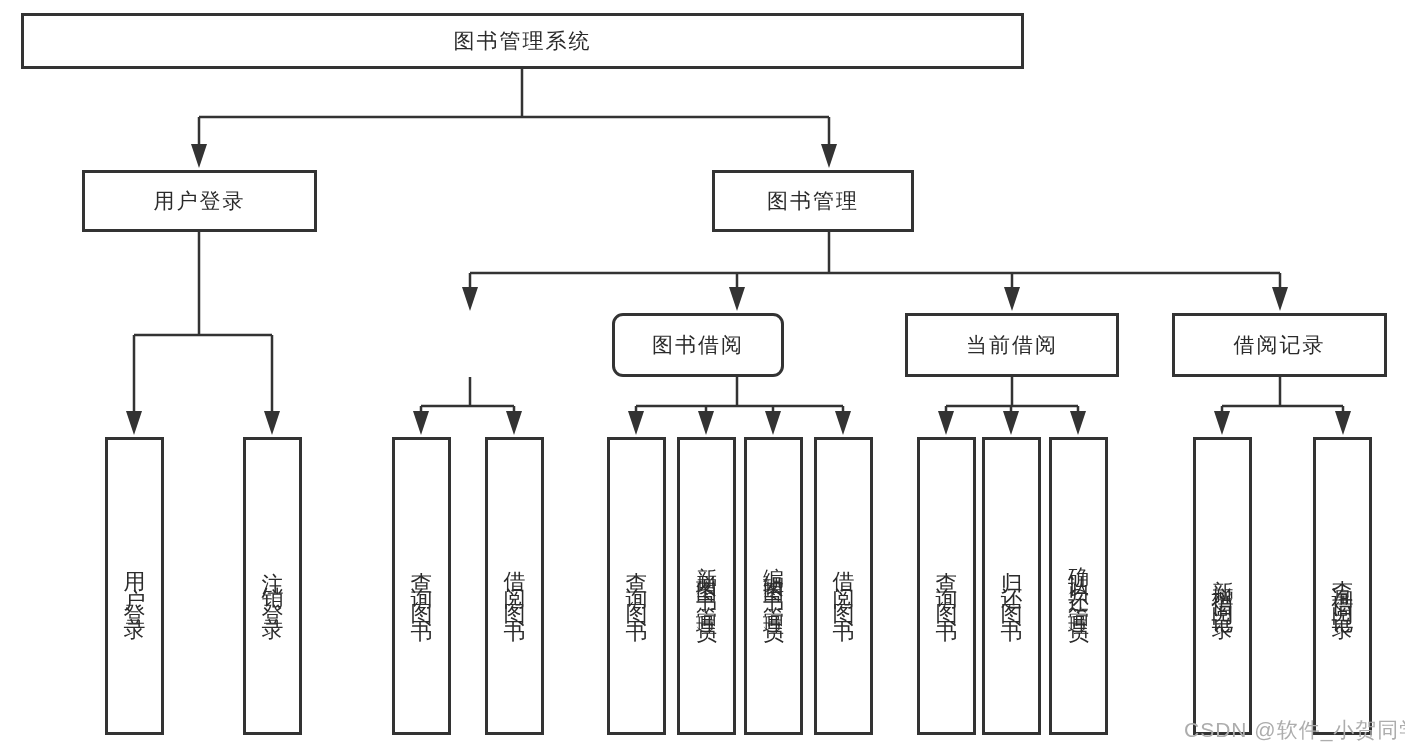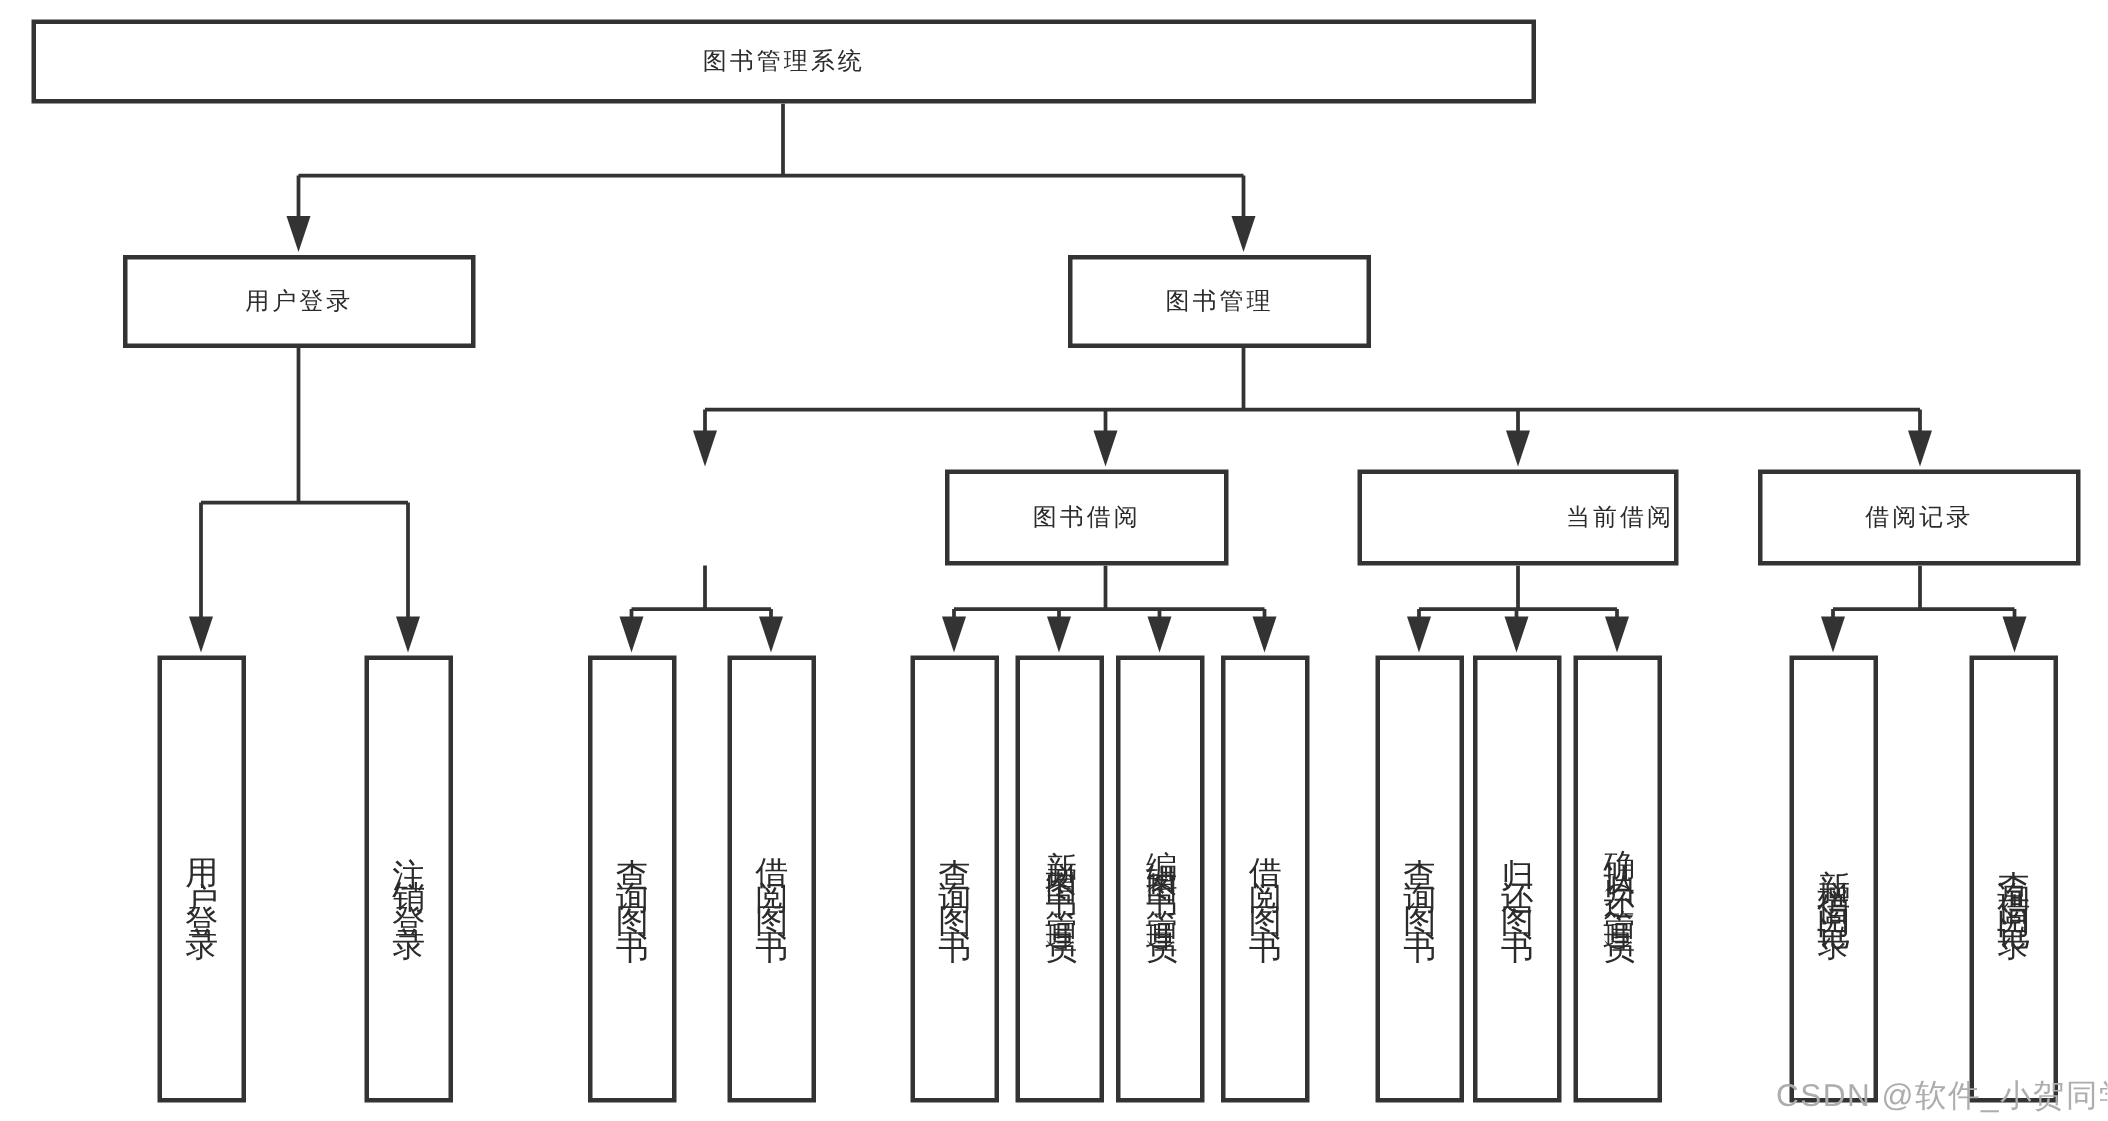--- a/index.html
+++ b/index.html
@@ -17,34 +17,34 @@
     position: absolute;
     box-sizing: border-box;
     border: 3px solid #333333;
     background: #ffffff;
     display: flex;
     align-items: center;
     justify-content: center;
     z-index: 2;
   }
   .box .lbl {
-    font-size: 16px;
+    font-size: 21px;
     letter-spacing: 2px;
     color: #2b2b2b;
     white-space: nowrap;
   }
   
   .n-root   { left: 21px;  top: 13px;  width: 1003px; height: 56px; }
   
   .n-login  { left: 82px;  top: 170px; width: 235px;  height: 62px; }
   .n-mgmt   { left: 712px; top: 170px; width: 202px;  height: 62px; }
   
   .n-rec    { left: 363px;  top: 313px; width: 215px; height: 64px; }
-  .n-borrow { left: 630px;  top: 313px; width: 189px; height: 64px; }
-  .n-cur    { left: 905px;  top: 313px; width: 214px; height: 64px; justify-content: flex-end; }
+  .n-borrow { left: 612px;  top: 313px; width: 172px; height: 64px; border-radius: 11px; }
+  .n-cur    { left: 905px;  top: 313px; width: 214px; height: 64px; }
   .n-log    { left: 1172px; top: 313px; width: 215px; height: 64px; }
   
   .leaf { top: 437px; height: 298px; width: 59px; }
   .leaf .lbl {
     writing-mode: vertical-rl;
     text-orientation: mixed;
     white-space: nowrap;
     font-size: 22px;
   }
   .v4 .lbl { letter-spacing: 16px; }

